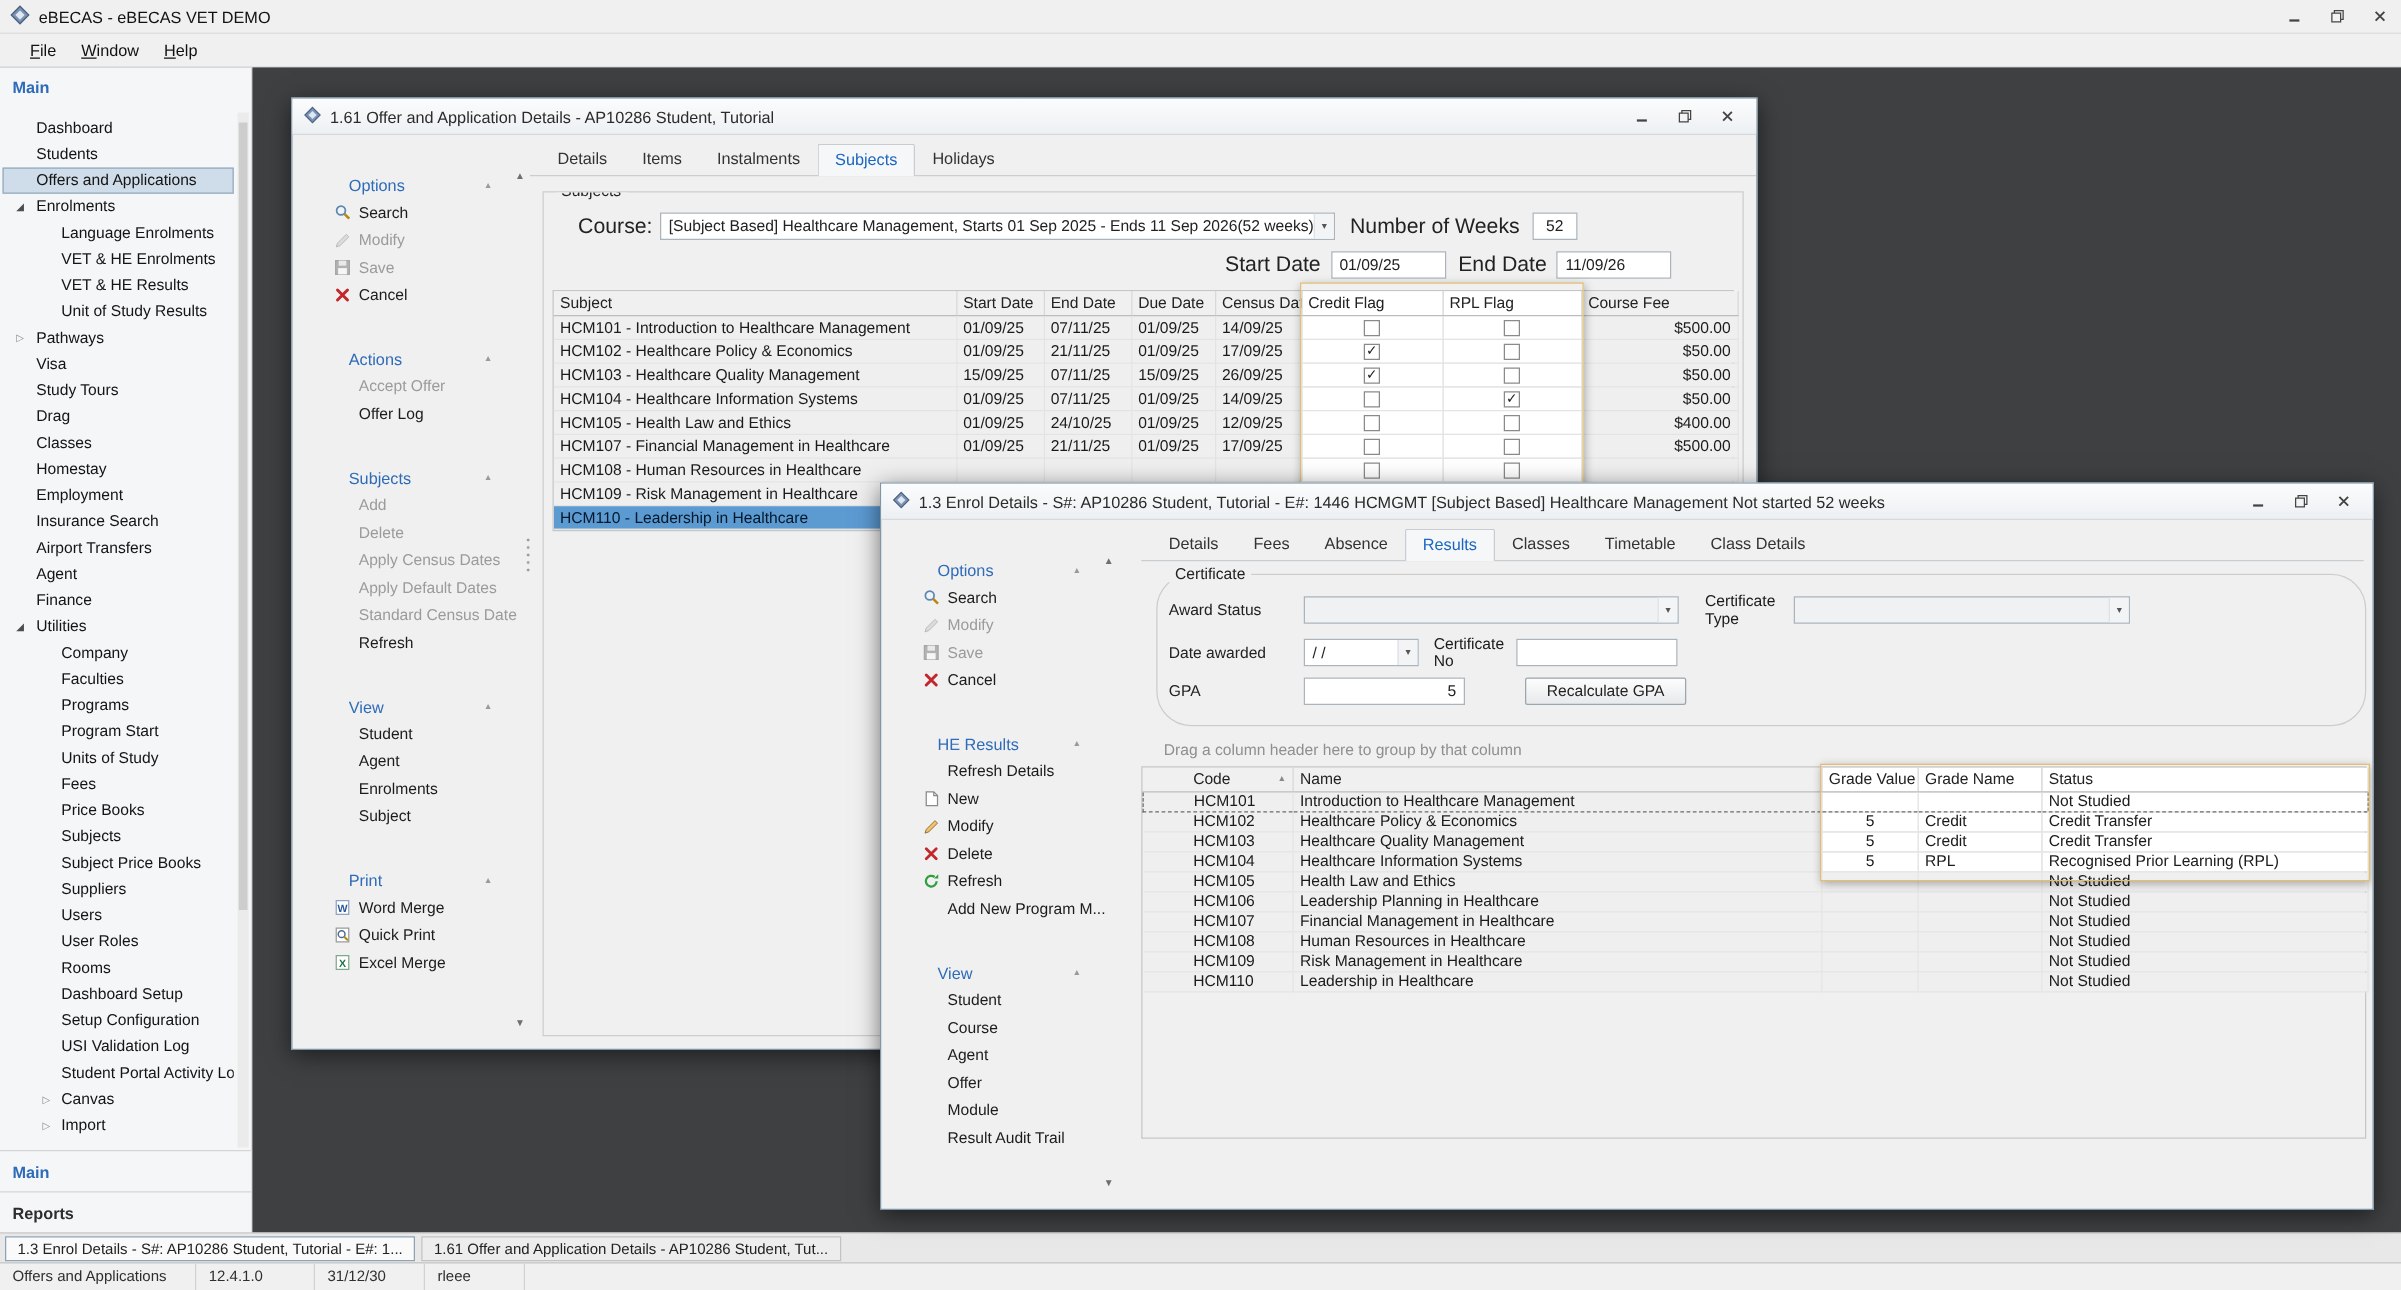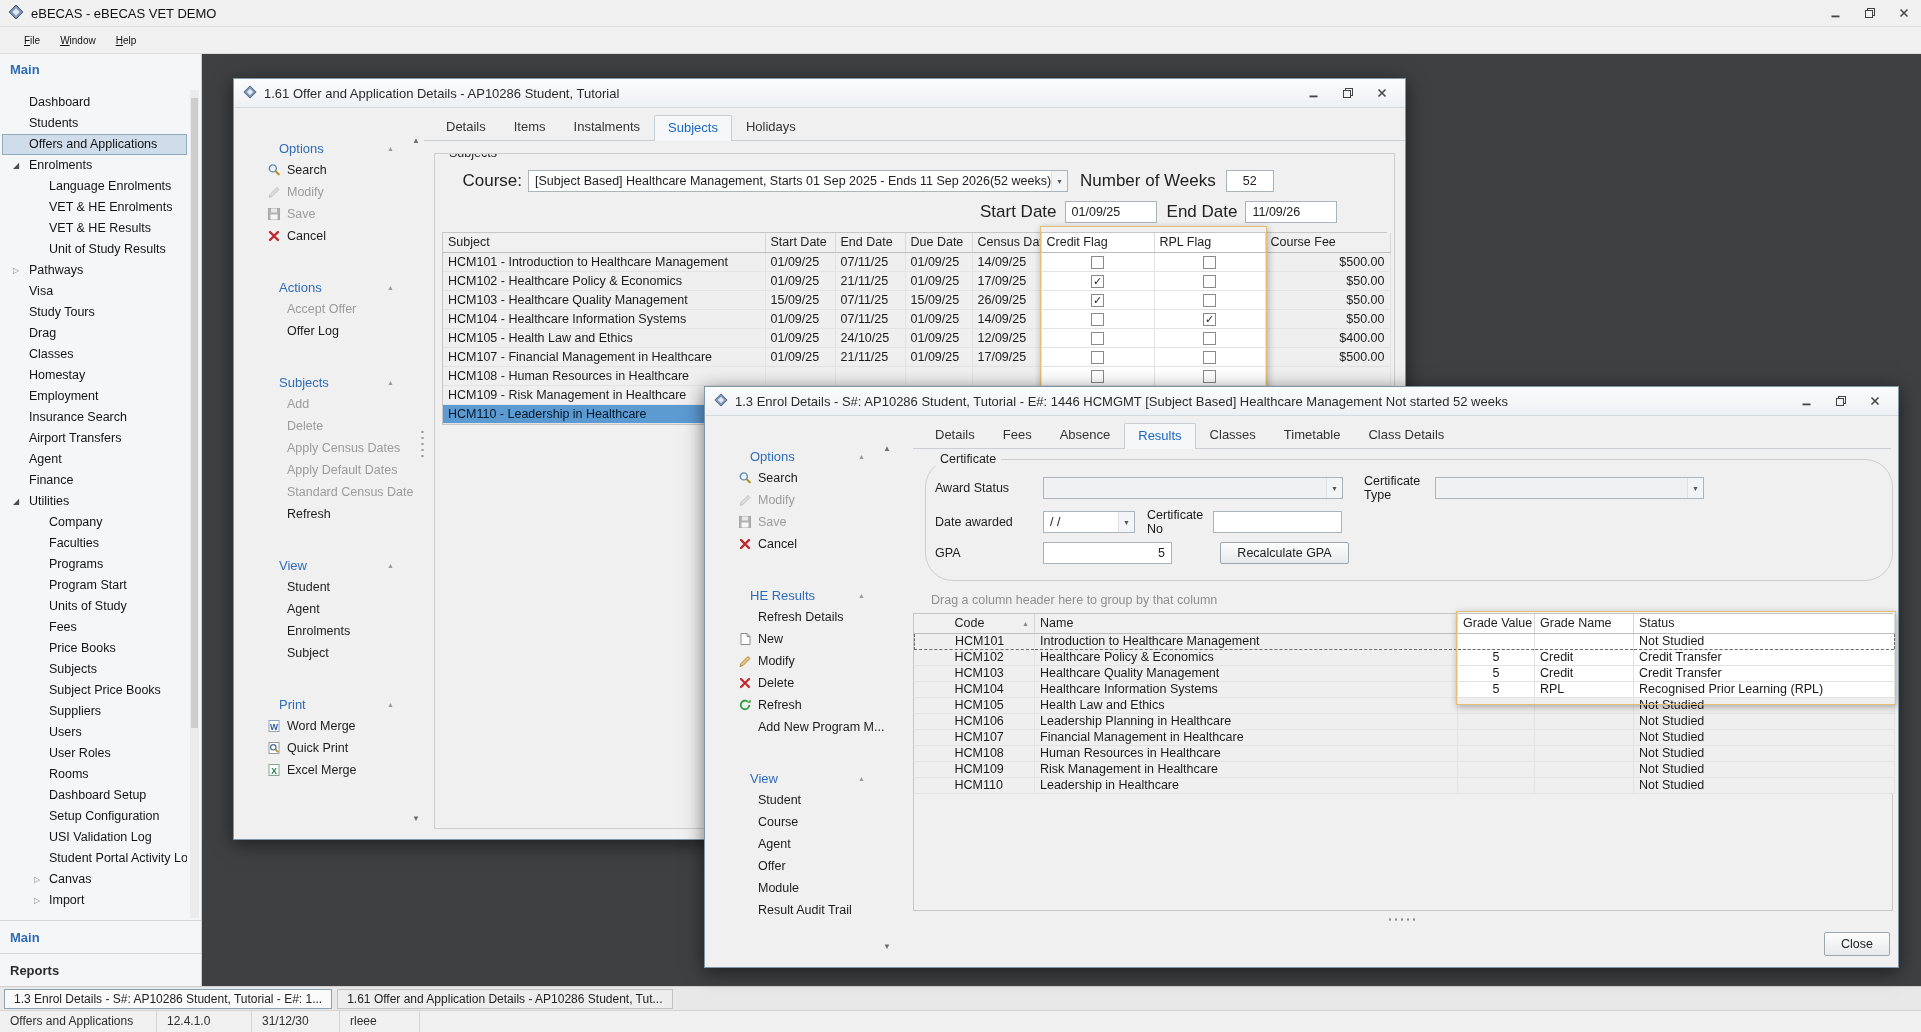--- a/index.html
+++ b/index.html
@@ -6,21 +6,21 @@
   * { margin:0; padding:0; box-sizing:border-box; }
   html,body { width:1921px; height:1032px; overflow:hidden; }
   body { font-family:"Liberation Sans", sans-serif; font-size:13px; color:#1a1a1a; background:#3e4042; position:relative; }
 
   
   .titlebar { position:absolute; top:0; left:0; right:0; height:27px; background:#f0f0f0; display:flex; align-items:center; padding-left:8px; border-bottom:1px solid #e0e0e0; }
   .app-title { margin-left:7px; font-size:13px; color:#111; }
   .win-ctrls { margin-left:auto; display:flex; height:100%; align-items:center; }
   .wc { width:34px; height:100%; display:flex; align-items:center; justify-content:center; cursor:default; }
   .menubar { position:absolute; top:27px; left:0; right:0; height:27px; background:#f0f0f0; display:flex; align-items:center; padding-left:14px; border-bottom:1px solid #dcdcdc; }
-  .menu-item { display:inline-block; padding:4px 10px; font-size:10px; color:#111; }
+  .menu-item { display:inline-block; padding:4px 10px; font-size:13px; color:#111; }
   .menu-item::first-letter { text-decoration:underline; }
 
   
   .main { position:absolute; top:54px; left:0; right:0; bottom:46px; display:flex; }
   .sidebar { width:202px; background:#f5f6f7; position:relative; flex:none; border-right:1px solid #cfcfcf; }
   .side-group-top { height:32px; line-height:32px; padding-left:10px; color:#2e6bb8; font-weight:bold; font-size:13px; }
   .nav { position:absolute; top:34px; left:0; right:12px; bottom:66px; overflow:hidden; padding-top:4px; }
   .nav-item { position:relative; height:21px; line-height:21px; padding-left:27px; font-size:12.5px; color:#141414; white-space:nowrap; overflow:hidden; margin:0 2px; }
   .nav-item.l2 { padding-left:47px; }
   .nav-item .tri { position:absolute; left:11px; top:0; font-size:8px; color:#4d4d4d; }
@@ -69,21 +69,21 @@
   .gbox-label { position:absolute; top:-8px; left:9px; background:#f0f0f0; padding:0 5px; font-size:12.5px; color:#222; }
   .gbox1 { flex:1; margin:12px 10px 10px; padding:16px 7px 8px; overflow:hidden; }
 
   .frow { display:flex; align-items:center; margin-bottom:9px; }
   .flabel { font-size:17px; color:#222; white-space:nowrap; }
   .lab-course { width:80px; text-align:right; margin-right:6px; }
   .combo,.field { height:22px; background:#fff; border:1px solid #aab4bd; display:flex; align-items:center; font-size:12.5px; color:#222; overflow:hidden; }
   .combo .ctext { padding:0 6px; white-space:nowrap; overflow:hidden; flex:1; }
   .dd { width:16px; height:100%; flex:none; display:flex; align-items:center; justify-content:center; font-size:7px; color:#555; border-left:1px solid #dde1e5; background:#f3f4f6; }
   .course-combo { width:540px; }
-  .weeks-field { width:48px; margin-left:10px; justify-content:center; }
+  .weeks-field { width:36px; margin-left:10px; justify-content:center; }
   .ml12 { margin-left:12px; }
   .drow { margin-left:538px; }
   .date-field { width:92px; padding-left:6px; margin:0 10px 0 8px; }
   .date-field:last-child { margin-right:0; }
 
   
   .grid { position:relative; border:1px solid #c6c6c6; background:#f0f0f0; }
   .grid table { border-collapse:collapse; table-layout:fixed; width:100%; font-size:12.5px; }
   .grid th { font-weight:normal; text-align:left; background:#f0f0f0; border-right:1px solid #d8d8d8; border-bottom:1px solid #bdbdbd; padding:0 5px; height:19px; white-space:nowrap; overflow:hidden; color:#222; }
   .grid td { background:#efefef; border-right:1px solid #e3e3e3; border-bottom:1px solid #e3e3e3; padding:0 5px; white-space:nowrap; overflow:hidden; color:#1b1b1b; }
@@ -827,26 +827,20 @@
                     <td>Leadership in Healthcare</td>
                     <td class="td-c"></td>
                     <td></td>
                     <td>Not Studied</td>
                   </tr>
                 </tbody>
               </table>
               <div class="hl hl2"></div>
             </div>
 
-          <div class="w2-footer">
-            <div class="hgrip"></div>
-            <div class="close-row">
-              <button class="btn btn-close">Close</button>
-            </div>
-          </div>
         </div>
       </div>
     </div>
 
   </div>
 </div>
 
 <div class="taskbar" id="taskbar">
     <div class="tbtn active">1.3 Enrol Details - S#: AP10286 Student, Tutorial - E#: 1...</div>
     <div class="tbtn">1.61 Offer and Application Details - AP10286 Student, Tut...</div>

